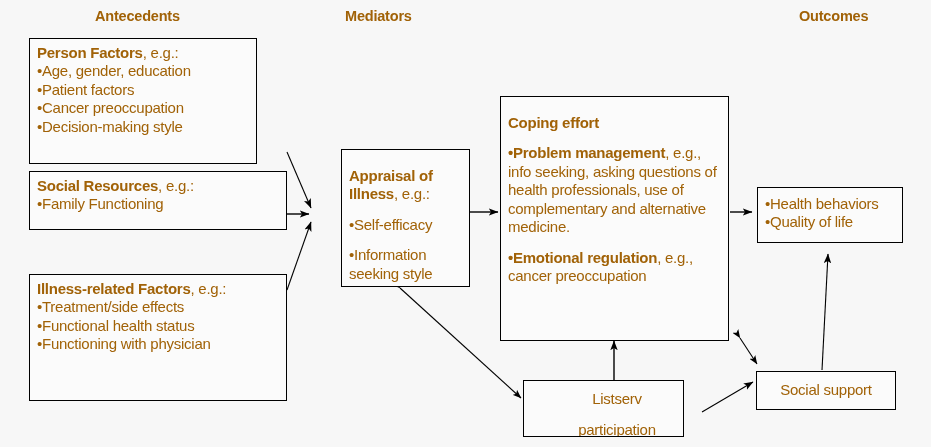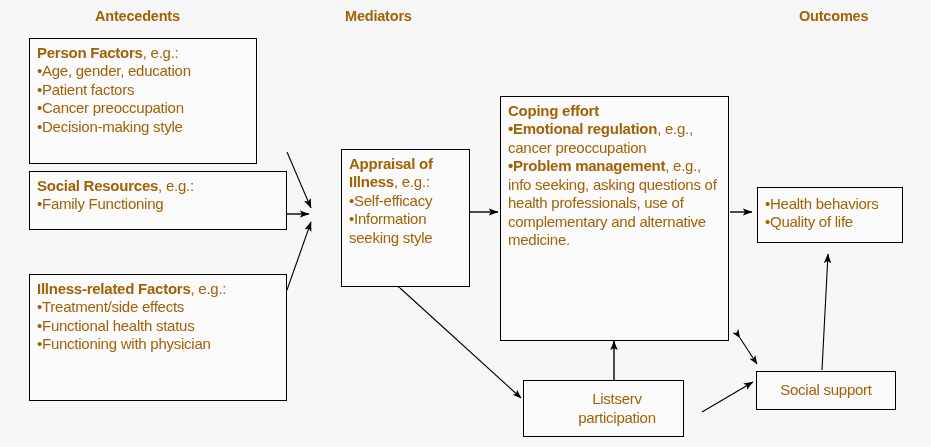--- a/index.html
+++ b/index.html
@@ -37,21 +37,21 @@
     padding: 5px 7px 4px 7px;
   }
   .node.centered {
     display: flex;
     align-items: center;
     justify-content: center;
     text-align: center;
   }
   .ttl { font-weight: bold; }
   .li { display: block; white-space: nowrap; }
-  .li-wrap { display: block; }
+  .li-wrap { display: block; margin-top: 12px; }
   svg.edges {
     position: absolute;
     left: 0;
     top: 0;
     width: 931px;
     height: 447px;
     pointer-events: none;
   }
   .edge { stroke: #000; stroke-width: 1.1px; fill: none; }
   .edge-thick { stroke: #000; stroke-width: 1.4px; fill: none; }
@@ -132,22 +132,22 @@
     <div class="inner">
       <span class="li-wrap"><span class="ttl">Appraisal of Illness</span><span>, e.g.:</span></span>
       <span class="li-wrap">•Self-efficacy</span>
       <span class="li-wrap">•Information seeking style</span>
     </div>
   </div>
 
   <div class="node" style="left:500px; top:96px; width:229px; height:245px;">
     <div class="inner">
       <span class="li-wrap ttl">Coping effort</span>
+      <span class="li-wrap"><span class="ttl">•Problem management</span><span>, e.g., info seeking, asking questions of health professionals, use of complementary and alternative medicine.</span></span>
       <span class="li-wrap"><span class="ttl">•Emotional regulation</span><span>, e.g., cancer preoccupation</span></span>
-      <span class="li-wrap"><span class="ttl">•Problem management</span><span>, e.g., info seeking, asking questions of health professionals, use of complementary and alternative medicine.</span></span>
     </div>
   </div>
 
   <div class="node" style="left:757px; top:187px; width:146px; height:56px;">
     <div class="inner" style="padding-top:7px;">
       <span class="li">•Health behaviors</span>
       <span class="li">•Quality of life</span>
     </div>
   </div>
 

